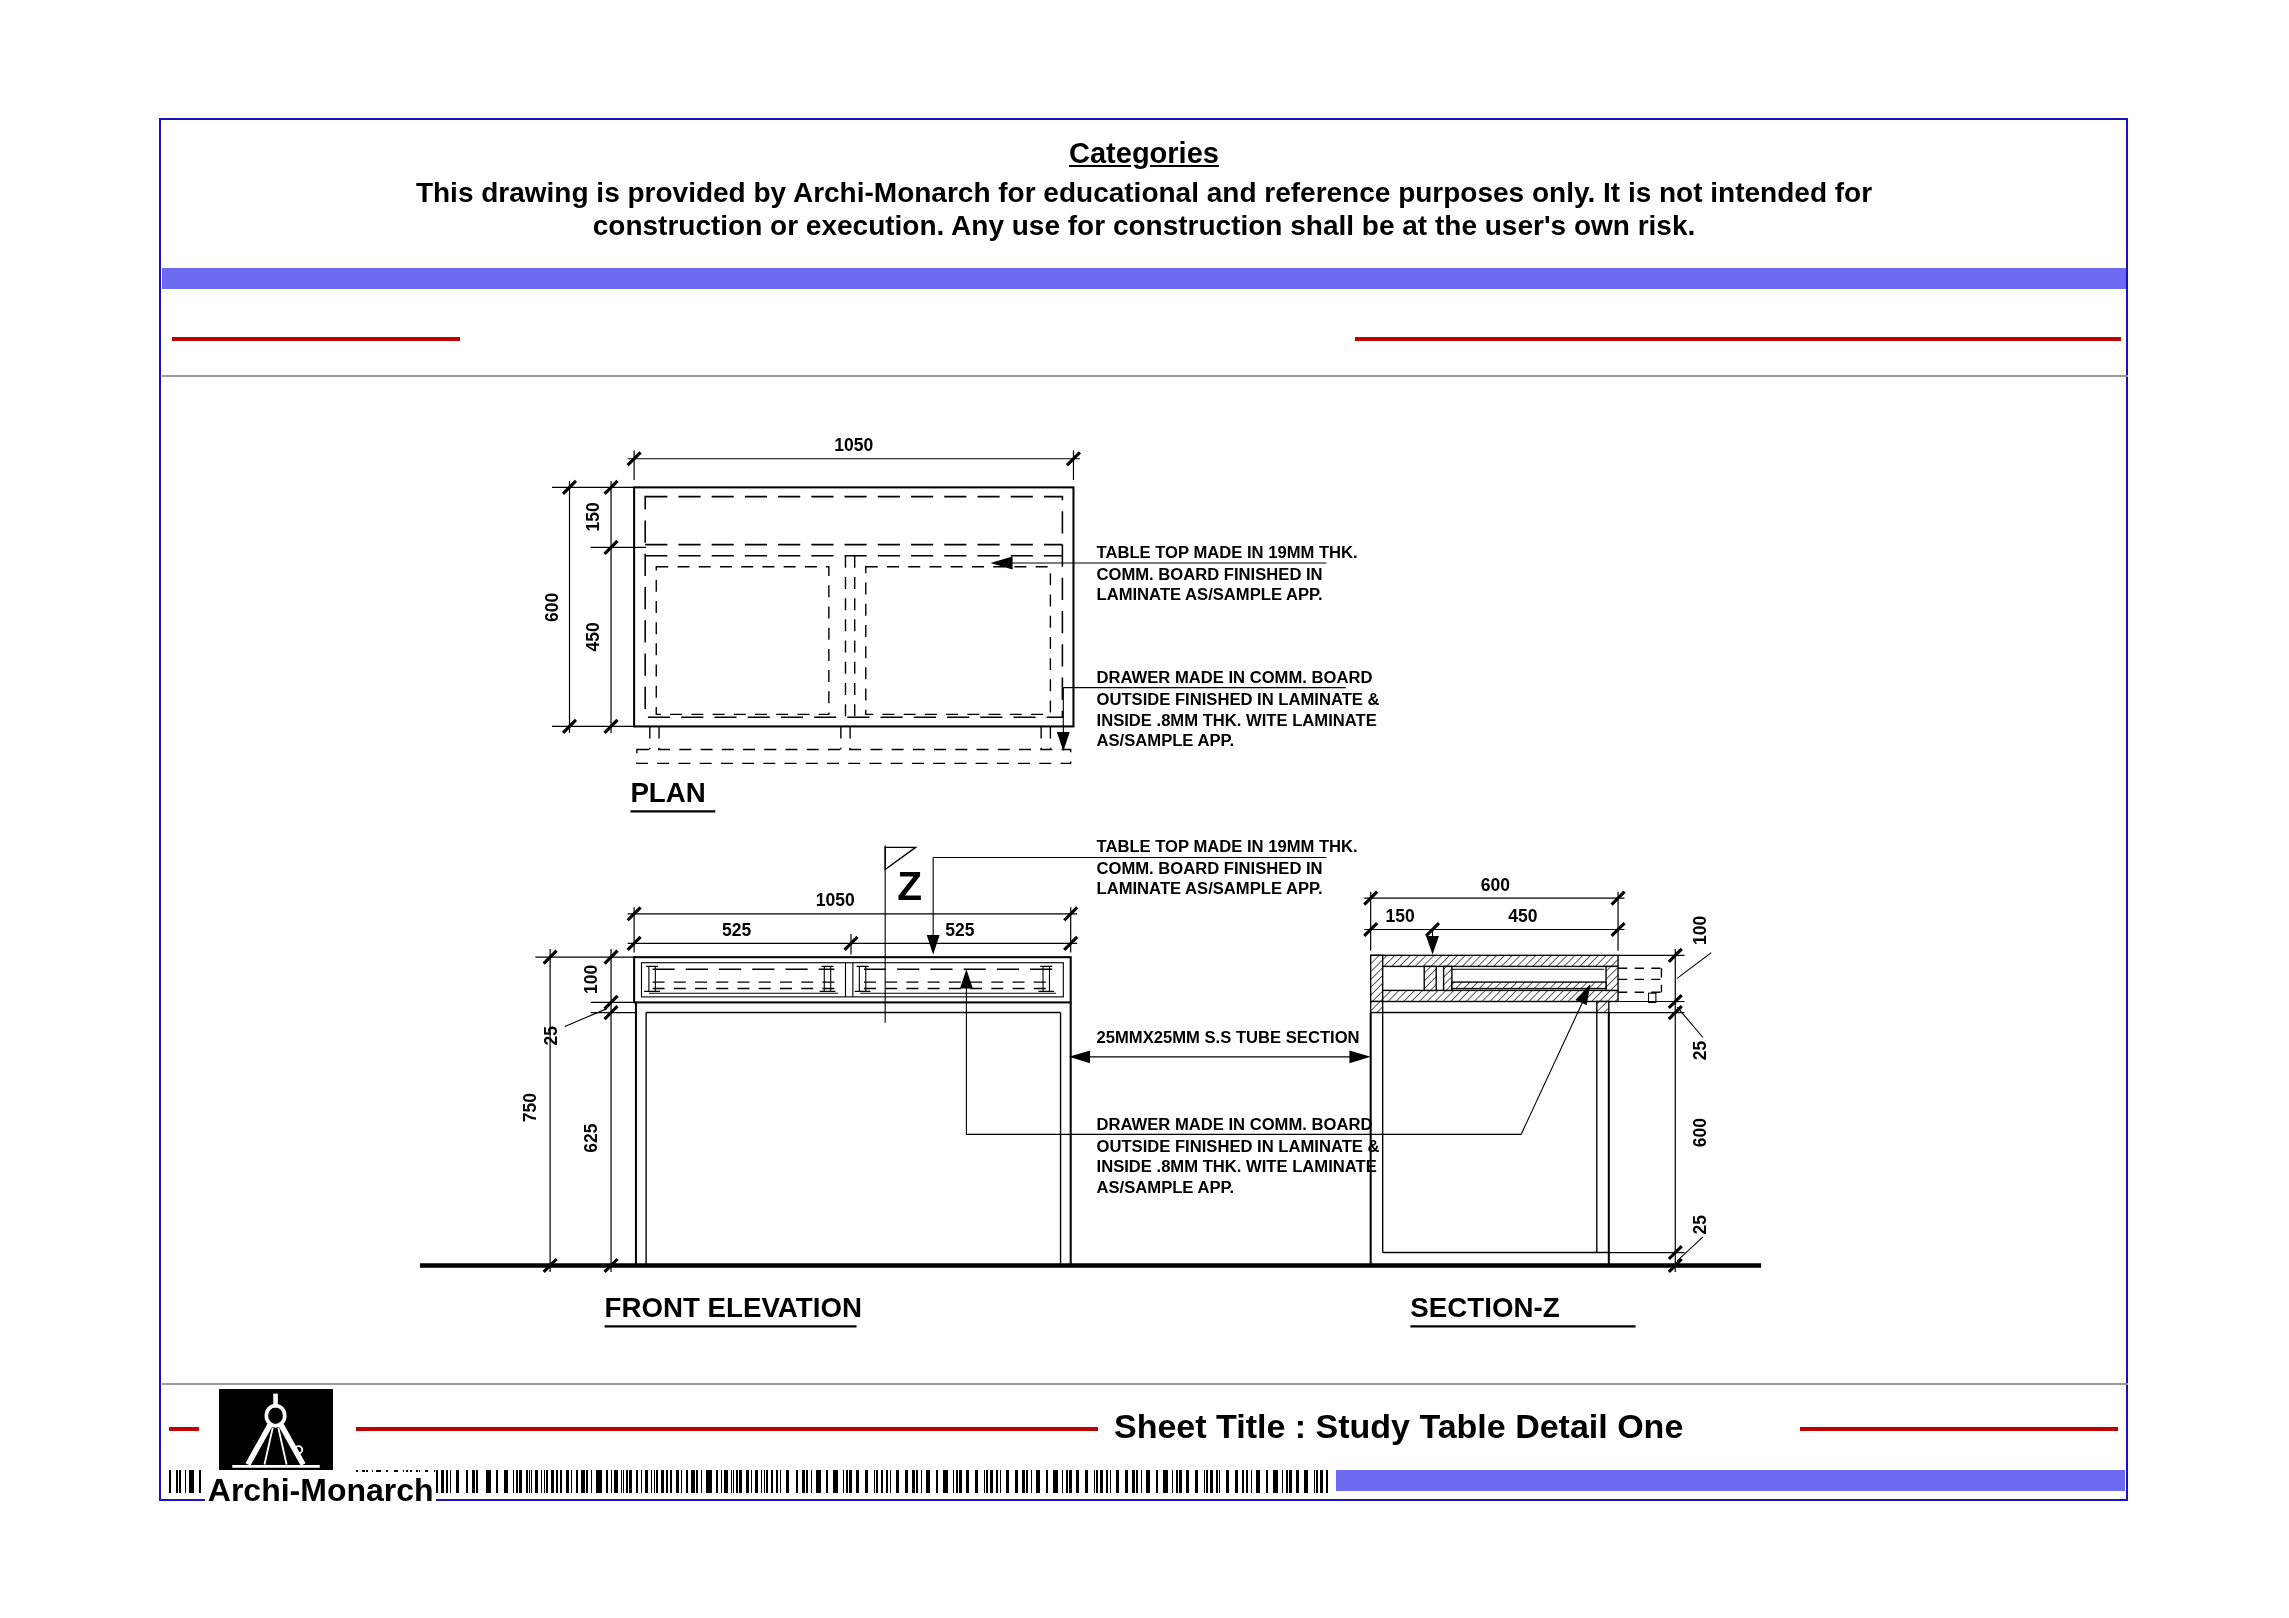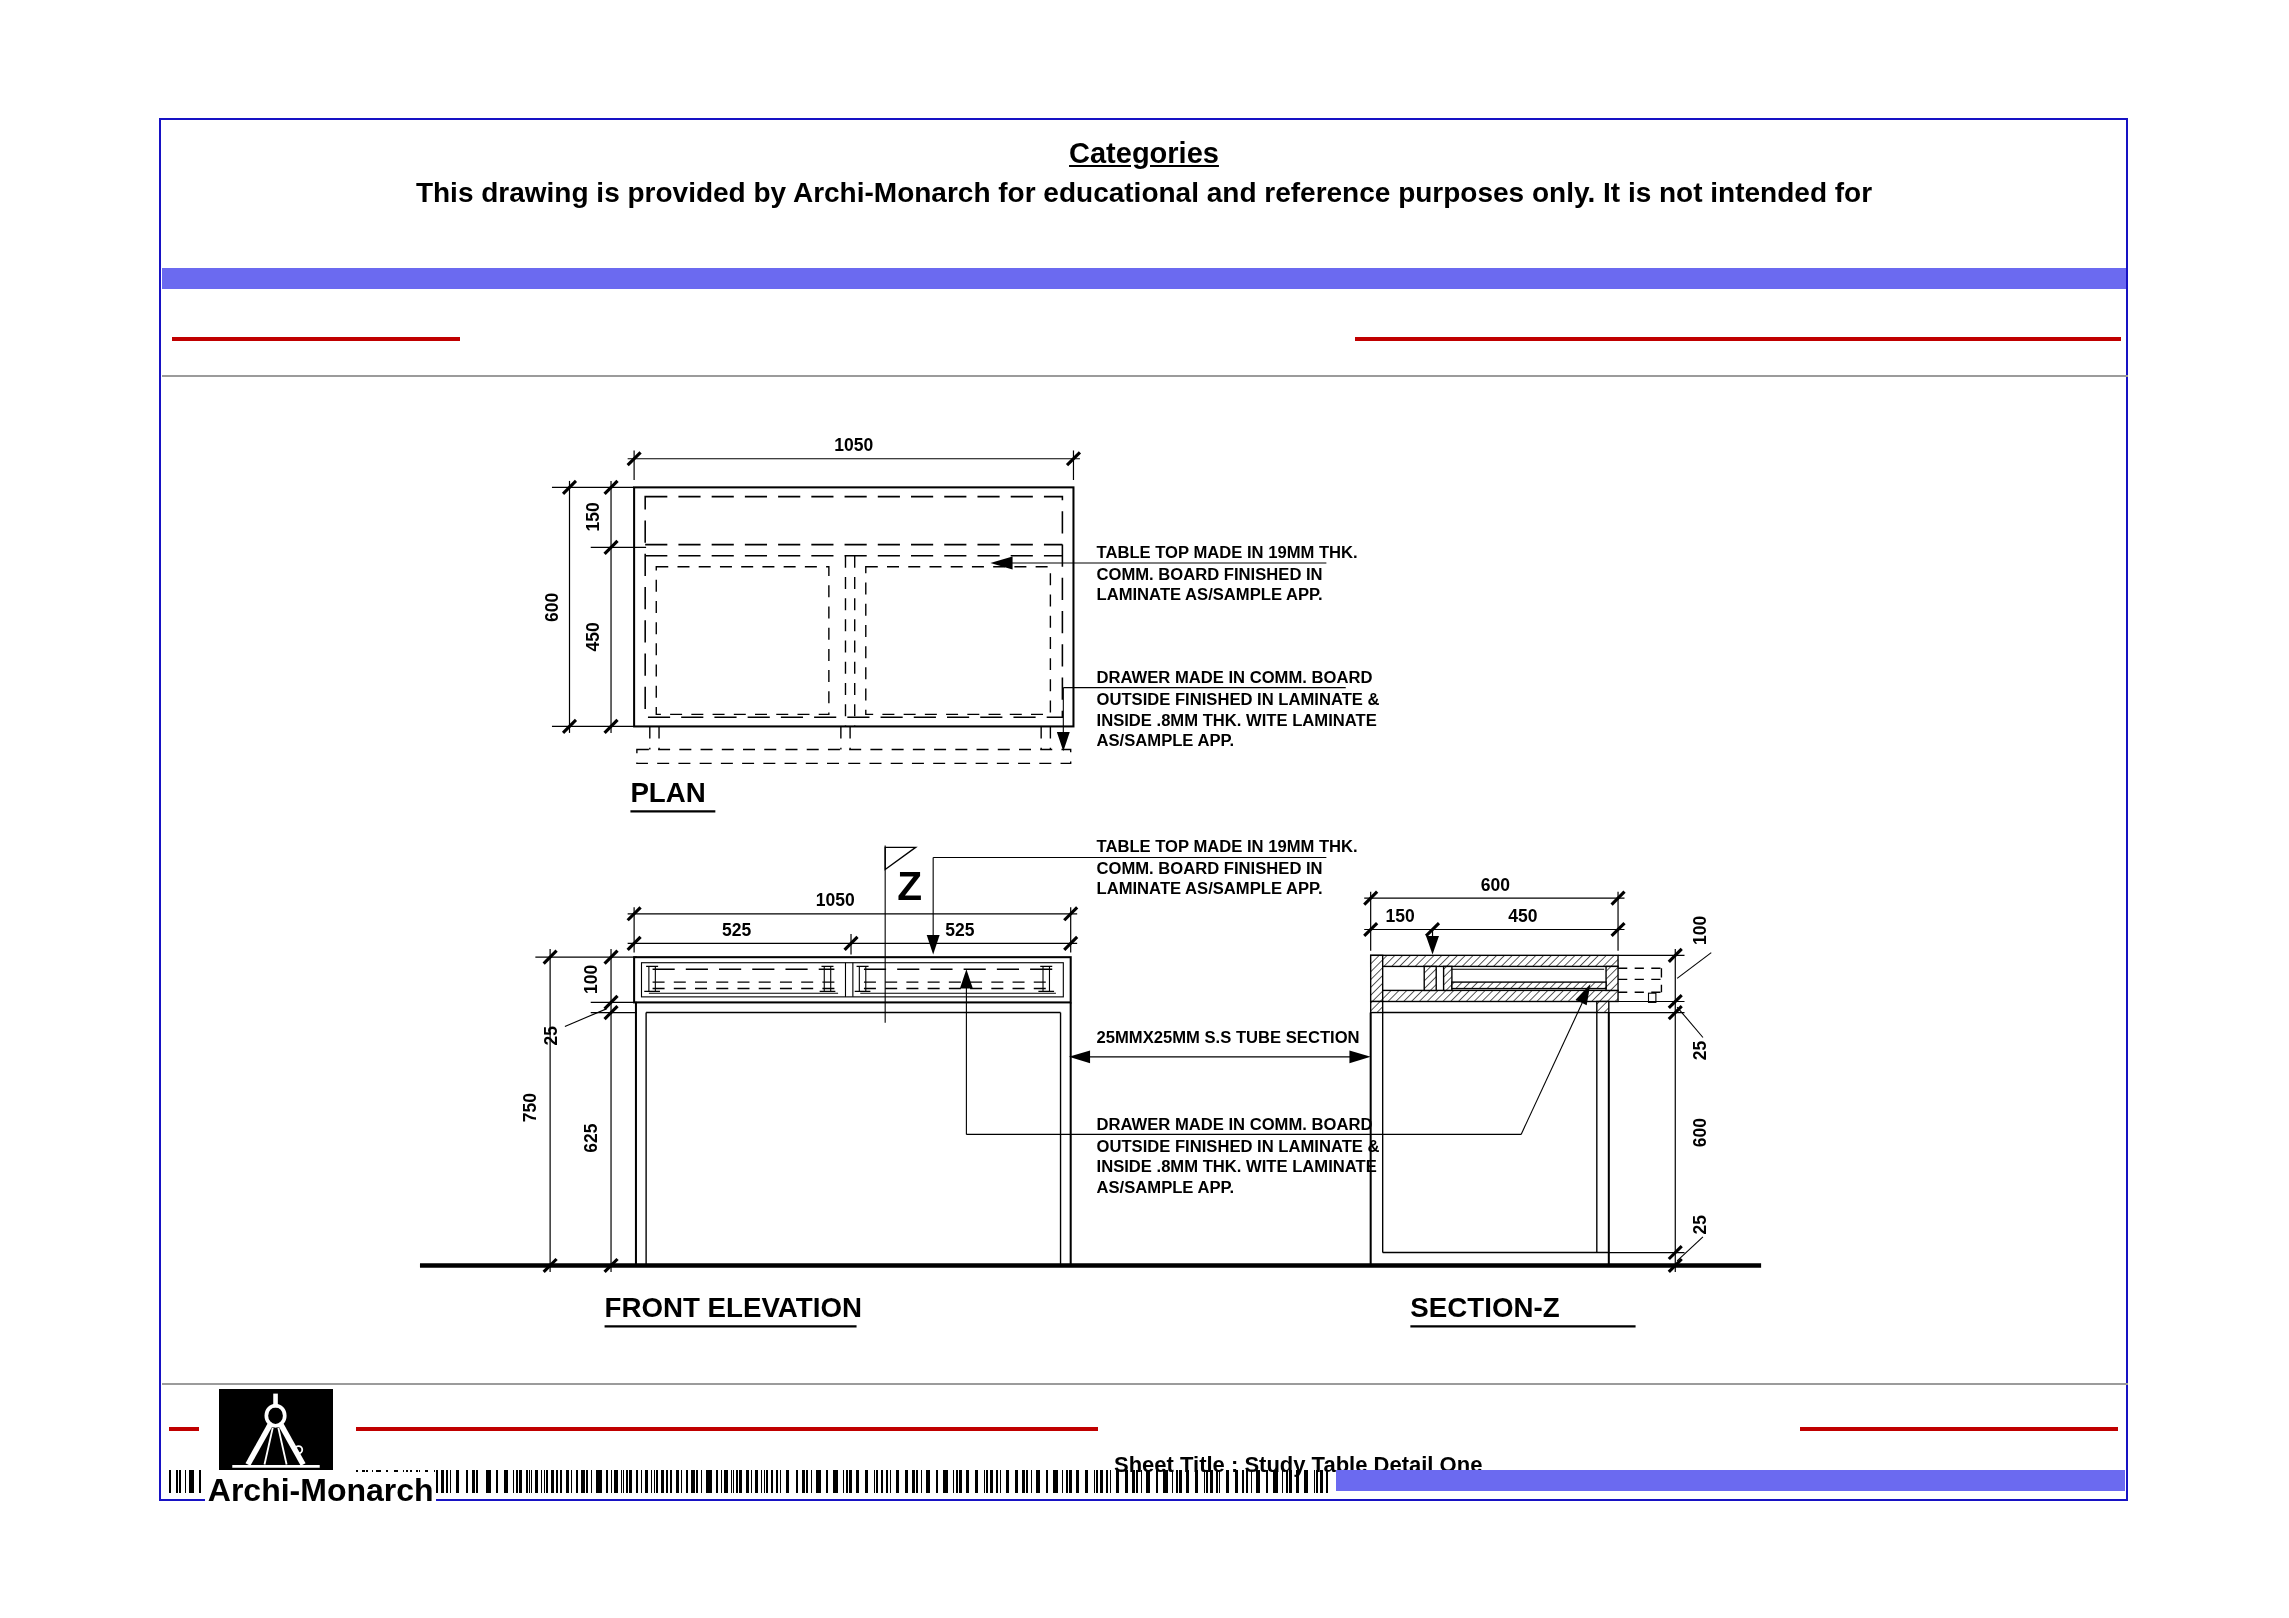--- a/index.html
+++ b/index.html
@@ -22,21 +22,21 @@
   #category-title{left:471px;top:317px;font-size:32px;font-weight:bold;white-space:nowrap;}
   .grayline{height:1.8px;background:#9b9b9b;}
   #gray-top{left:162px;top:375px;width:1966px;}
   #gray-bottom{left:162px;top:1383px;width:1966px;}
   
   #logo-box{left:219px;top:1389px;width:114px;height:81px;background:#000;}
   #brand-label{left:205px;top:1472px;font-size:32px;font-weight:bold;white-space:nowrap;background:#fff;padding:0 2.8px;z-index:3;}
   #sheet-red-left-sm{left:169px;top:1427px;width:30px;}
   #sheet-red-left{left:356px;top:1427px;width:742px;}
   #sheet-red-right{left:1800px;top:1427px;width:318px;}
-  #sheet-title{left:1114px;top:1407px;font-size:22px;font-weight:bold;white-space:nowrap;margin-top:45px;}
+  #sheet-title{left:1114px;top:1407px;font-size:34px;font-weight:bold;white-space:nowrap;}
   .barcode{height:23px;background-image:
       repeating-linear-gradient(90deg,#000 0 1.8px,transparent 1.8px 4.6px,#000 4.6px 5.5px,transparent 5.5px 10px),
       repeating-linear-gradient(90deg,#000 0 0.9px,transparent 0.9px 6.5px,#000 6.5px 9.2px,transparent 9.2px 15.7px);}
   #barcode-left{left:169px;top:1470px;width:33px;}
   #barcode-main{left:356px;top:1470px;width:973px;}
   
   svg text{font-family:"Liberation Sans",sans-serif;font-weight:bold;fill:#000;}
   .dim{font-size:19px;}
   .note{font-size:18px;}
   .vlabel{font-size:30px;}
@@ -56,20 +56,21 @@
 </style>
 </head>
 <body>
 
 <div id="page">
 
   <div id="frame" class="abs"></div>
 
   <div id="disclaimer-title" class="abs">Categories</div>
   <div id="disclaimer-line1" class="abs">This drawing is provided by Archi-Monarch for educational and reference purposes only. It is not intended for</div>
+  <div id="disclaimer-line2" class="abs">construction or execution. Any use for construction shall be at the user's own risk.</div>
 
   <div id="top-blue-bar" class="abs"></div>
 
   <div id="cat-red-left" class="abs redline"></div>
   <div id="cat-red-right" class="abs redline"></div>
   <div id="gray-top" class="abs grayline"></div>
 
   <svg class="abs" style="left:0;top:0;" width="2290" height="1619" viewBox="0 0 2481 1754">
     <defs>
       <pattern id="stip" width="13" height="13" patternUnits="userSpaceOnUse">

